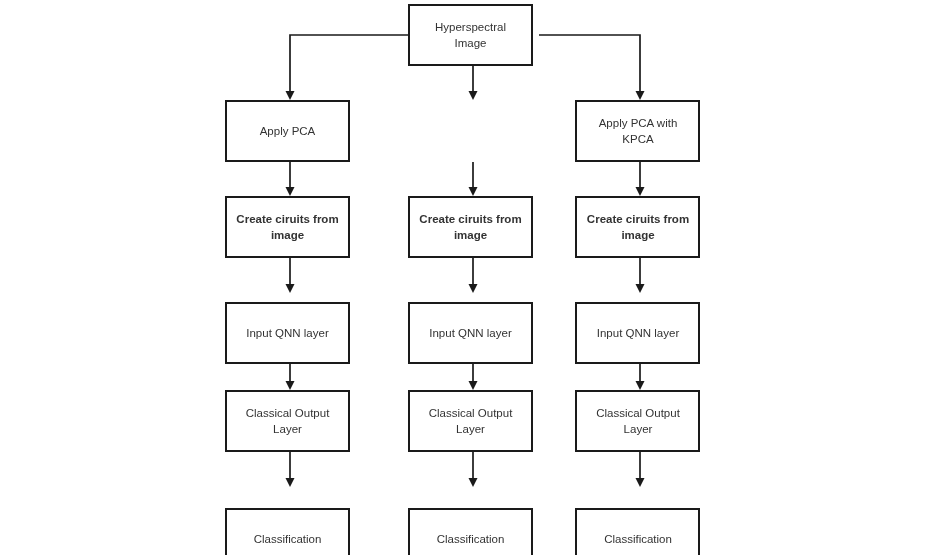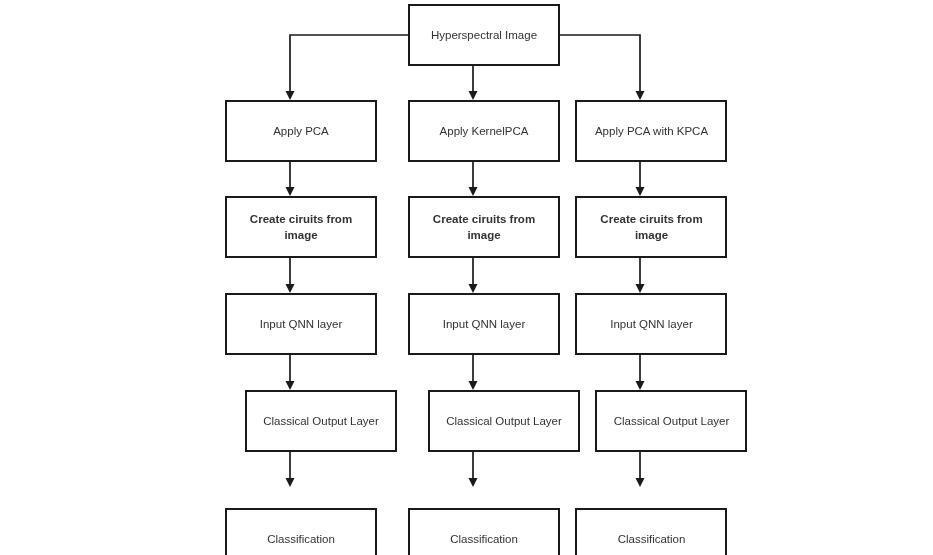--- a/index.html
+++ b/index.html
@@ -27,21 +27,21 @@
     fill: none;
     stroke: #1a1a1a;
     stroke-width: 1.7;
   }
   .connectors polygon {
     fill: #1a1a1a;
     stroke: none;
   }
   .node {
     position: absolute;
-    width: 152px;
+    width: 125px;
     height: 62px;
     box-sizing: border-box;
     border: 2px solid #1a1a1a;
     background: #ffffff;
     display: flex;
     align-items: center;
     justify-content: center;
     text-align: center;
     font-size: 11.5px;
     line-height: 16px;
@@ -49,22 +49,22 @@
     padding: 2px 8px;
   }
   
   .col-left  { left: 225px; }
   .col-mid   { left: 408px; }
   .col-right { left: 575px; padding-left: 9px; }
   
   .row-root { top: 4px; }
   .row-1 { top: 100px; }
   .row-2 { top: 196px; font-weight: bold; }
-  .row-3 { top: 293px; }
-  .row-4 { top: 390px; margin-left: 20px; }
+  .row-3 { top: 302px; }
+  .row-4 { top: 390px; }
   .row-5 { top: 508px; }
 </style>
 </head>
 <body>
 
 <div class="canvas">
 
   <svg class="connectors" viewBox="0 0 933 555" xmlns="http://www.w3.org/2000/svg">
 
     <path d="M473 66 L473 91"></path>
@@ -105,21 +105,20 @@
   </svg>
 
   <div class="node col-mid row-root">Hyperspectral Image</div>
 
   <div class="node col-left row-1">Apply PCA</div>
   <div class="node col-left row-2">Create ciruits from image</div>
   <div class="node col-left row-3">Input QNN layer</div>
   <div class="node col-left row-4">Classical Output Layer</div>
   <div class="node col-left row-5">Classification</div>
 
-  <div class="node col-mid row-1">Apply KernelPCA</div>
   <div class="node col-mid row-2">Create ciruits from image</div>
   <div class="node col-mid row-3">Input QNN layer</div>
   <div class="node col-mid row-4">Classical Output Layer</div>
   <div class="node col-mid row-5">Classification</div>
 
   <div class="node col-right row-1">Apply PCA with KPCA</div>
   <div class="node col-right row-2">Create ciruits from image</div>
   <div class="node col-right row-3">Input QNN layer</div>
   <div class="node col-right row-4">Classical Output Layer</div>
   <div class="node col-right row-5">Classification</div>

